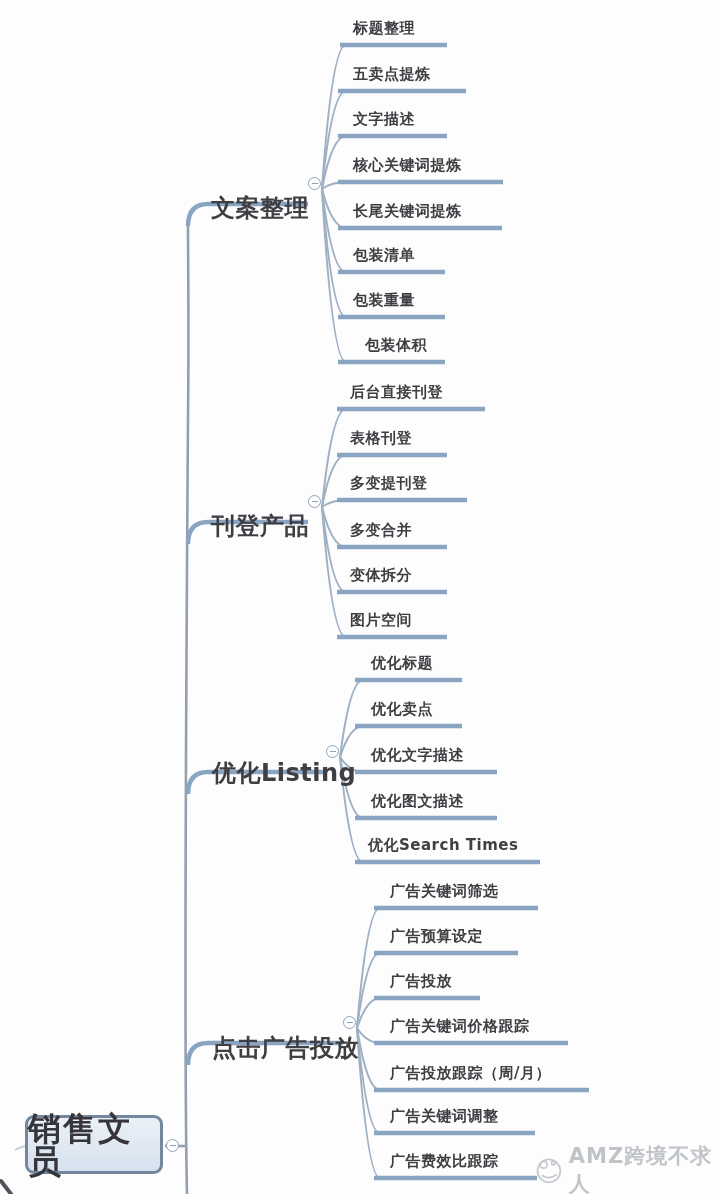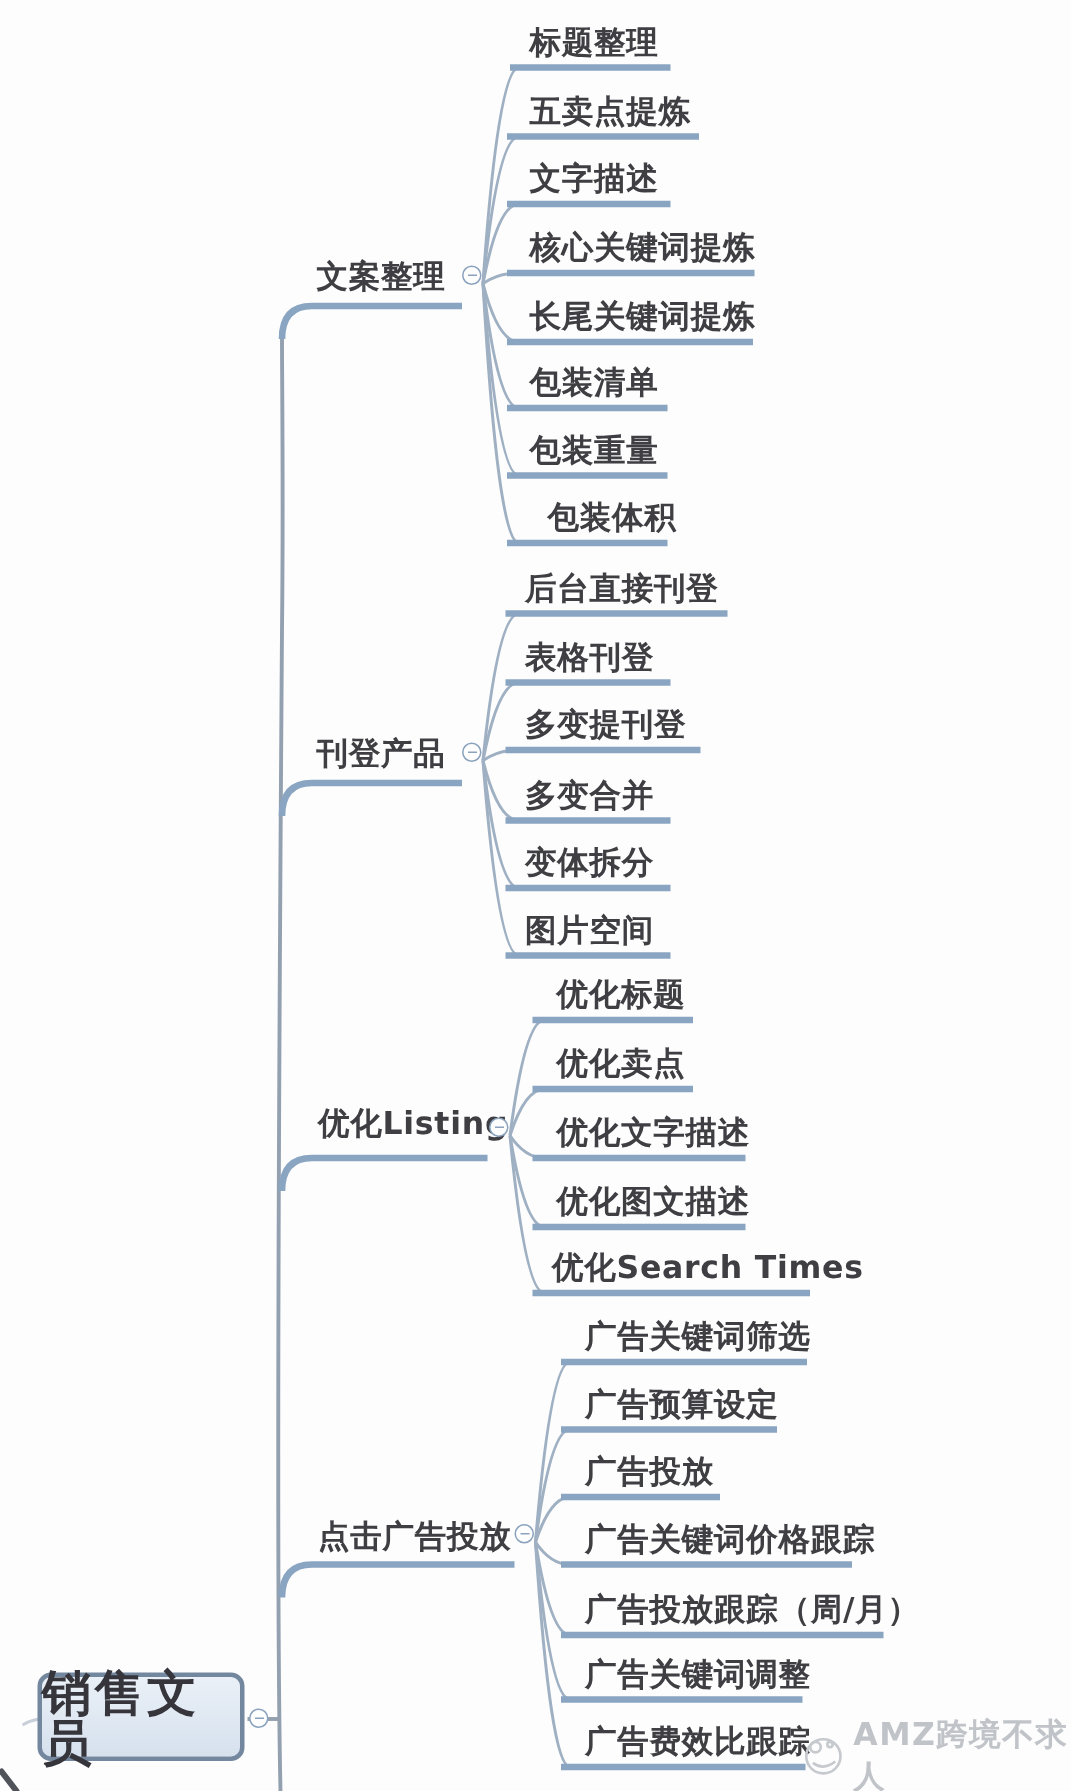--- a/index.html
+++ b/index.html
@@ -9,27 +9,27 @@
     height: 1194px;
     background: #fdfdfd;
     overflow: hidden;
     font-family: "DejaVu Sans", "Liberation Sans", sans-serif;
   }
   #lines { position: absolute; left: 0; top: 0; width: 714px; height: 1194px; }
   .node {
     position: absolute;
     white-space: nowrap;
     color: #3e3e43;
-    font-size: 21px;
+    font-size: 15px;
     font-weight: 600;
     line-height: 24px;
     letter-spacing: 0.5px;
     cursor: default;
   }
-  .branch-label { font-size: 21px; }
+  .branch-label { font-size: 24px; margin-top: 24px; }
   .root-box {
     position: absolute;
     left: 25px; top: 1115px;
     width: 138px; height: 59px;
     border: 3px solid #73879f;
     border-radius: 9px;
     background: linear-gradient(#eaf0f7, #d6e1ee);
     display: flex; align-items: center; justify-content: center;
     box-sizing: border-box;
   }

